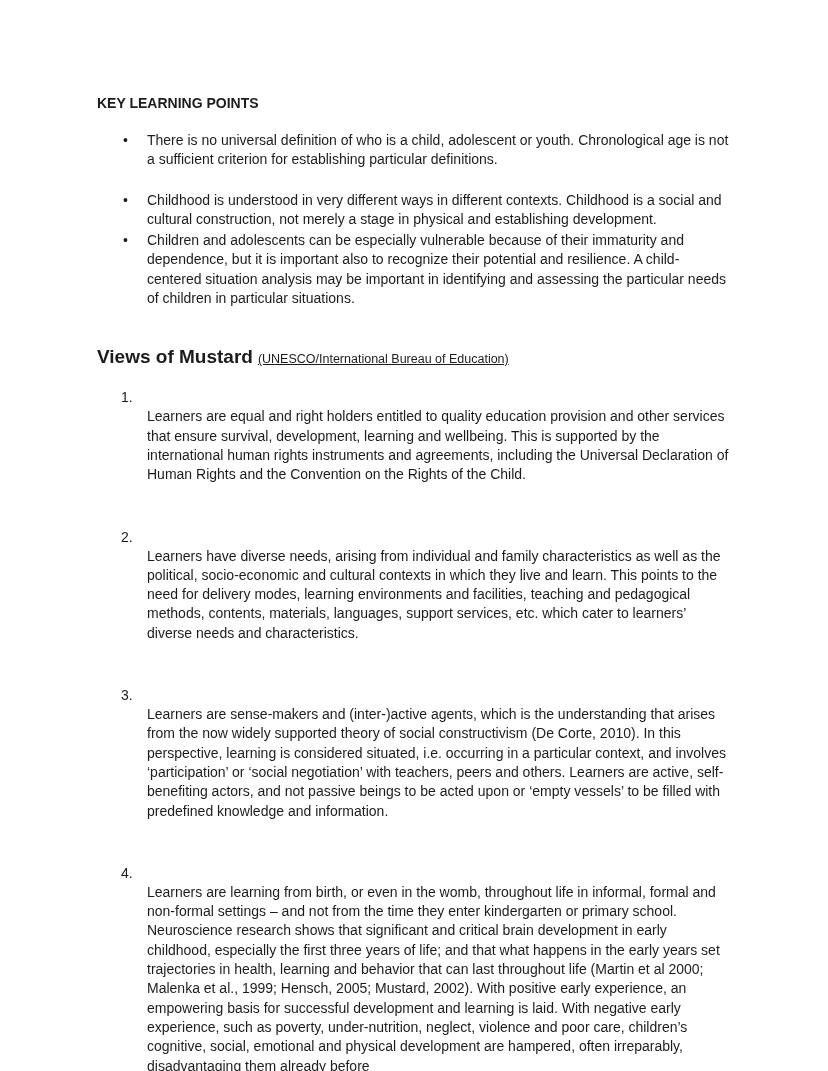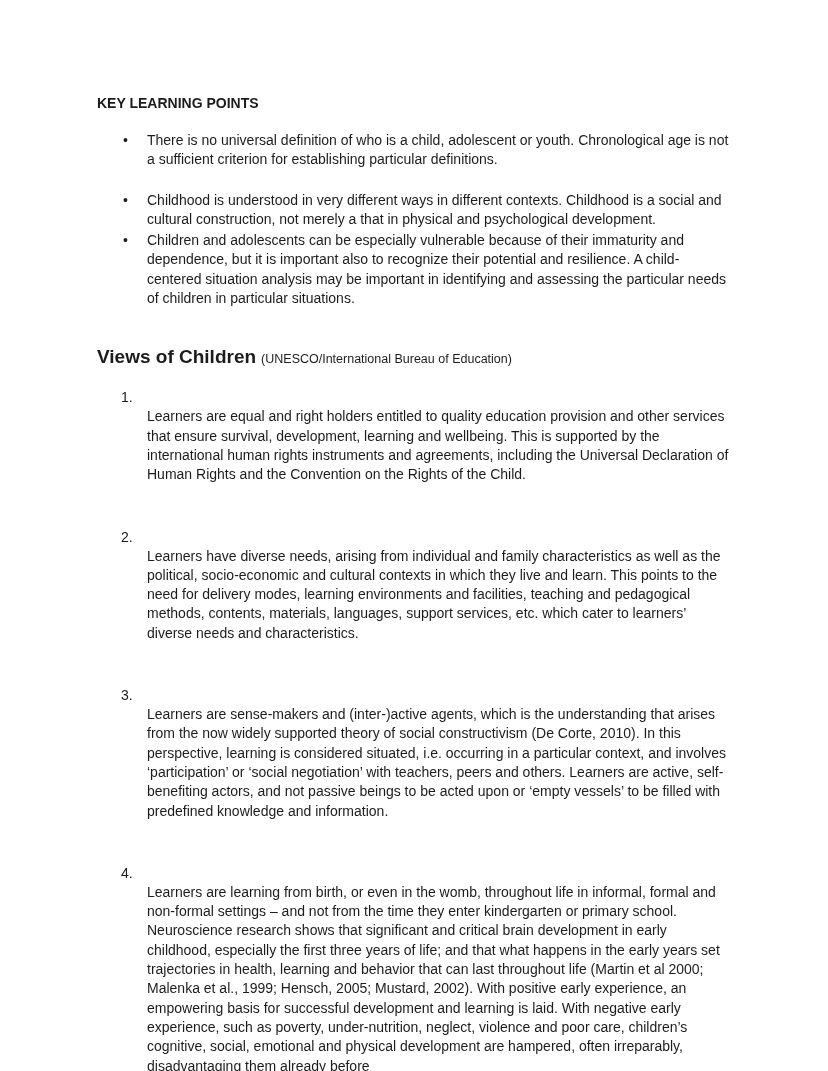--- a/index.html
+++ b/index.html
@@ -49,20 +49,21 @@
   .vol-heading {
     margin: 38px 0 18px 0;
     font-size: 19px;
     font-weight: 700;
     line-height: 22px;
   }
   .vol-suffix {
     font-size: 12.5px;
     font-weight: 400;
     margin-left: 5px;
+    text-decoration: underline;
   }
   .num-item {
     display: flex;
     margin-bottom: 43px;
   }
   .num-item:last-child {
     margin-bottom: 0;
   }
   .num-marker {
     flex: none;
@@ -81,30 +82,30 @@
 
   <h2 class="klp-heading">KEY LEARNING POINTS</h2>
 
   <ul class="bullet-list">
     <li class="bullet-item gap-after">
       <span class="bullet-marker">•</span>
       <span class="bullet-text">There is no universal definition of who is a child, adolescent or youth. Chronological age is not a sufficient criterion for establishing particular definitions.</span>
     </li>
     <li class="bullet-item">
       <span class="bullet-marker">•</span>
-      <span class="bullet-text">Childhood is understood in very different ways in different contexts. Childhood is a social and cultural construction, not merely a that in physical and psychological development.</span>
+      <span class="bullet-text">Childhood is understood in very different ways in different contexts. Childhood is a social and cultural construction, not merely a stage in physical and establishing development.</span>
     </li>
     <li class="bullet-item">
       <span class="bullet-marker">•</span>
       <span class="bullet-text">Children and adolescents can be especially vulnerable because of their immaturity and dependence, but it is important also to recognize their potential and resilience. A child-centered situation analysis may be important in identifying and assessing the particular needs of children in particular situations.</span>
     </li>
   </ul>
 
   <h1 class="vol-heading">
-    <span>Views of Children</span><span class="vol-suffix">(UNESCO/International Bureau of Education)</span>
+    <span>Views of Mustard</span><span class="vol-suffix">(UNESCO/International Bureau of Education)</span>
   </h1>
 
   <ol class="numbered-list">
     <li class="num-item">
       <span class="num-marker">1.</span>
       <span class="num-text">Learners are equal and right holders entitled to quality education provision and other services that ensure survival, development, learning and wellbeing. This is supported by the international human rights instruments and agreements, including the Universal Declaration of Human Rights and the Convention on the Rights of the Child.</span>
     </li>
     <li class="num-item">
       <span class="num-marker">2.</span>
       <span class="num-text">Learners have diverse needs, arising from individual and family characteristics as well as the political, socio-economic and cultural contexts in which they live and learn. This points to the need for delivery modes, learning environments and facilities, teaching and pedagogical methods, contents, materials, languages, support services, etc. which cater to learners’ diverse needs and characteristics.</span>

